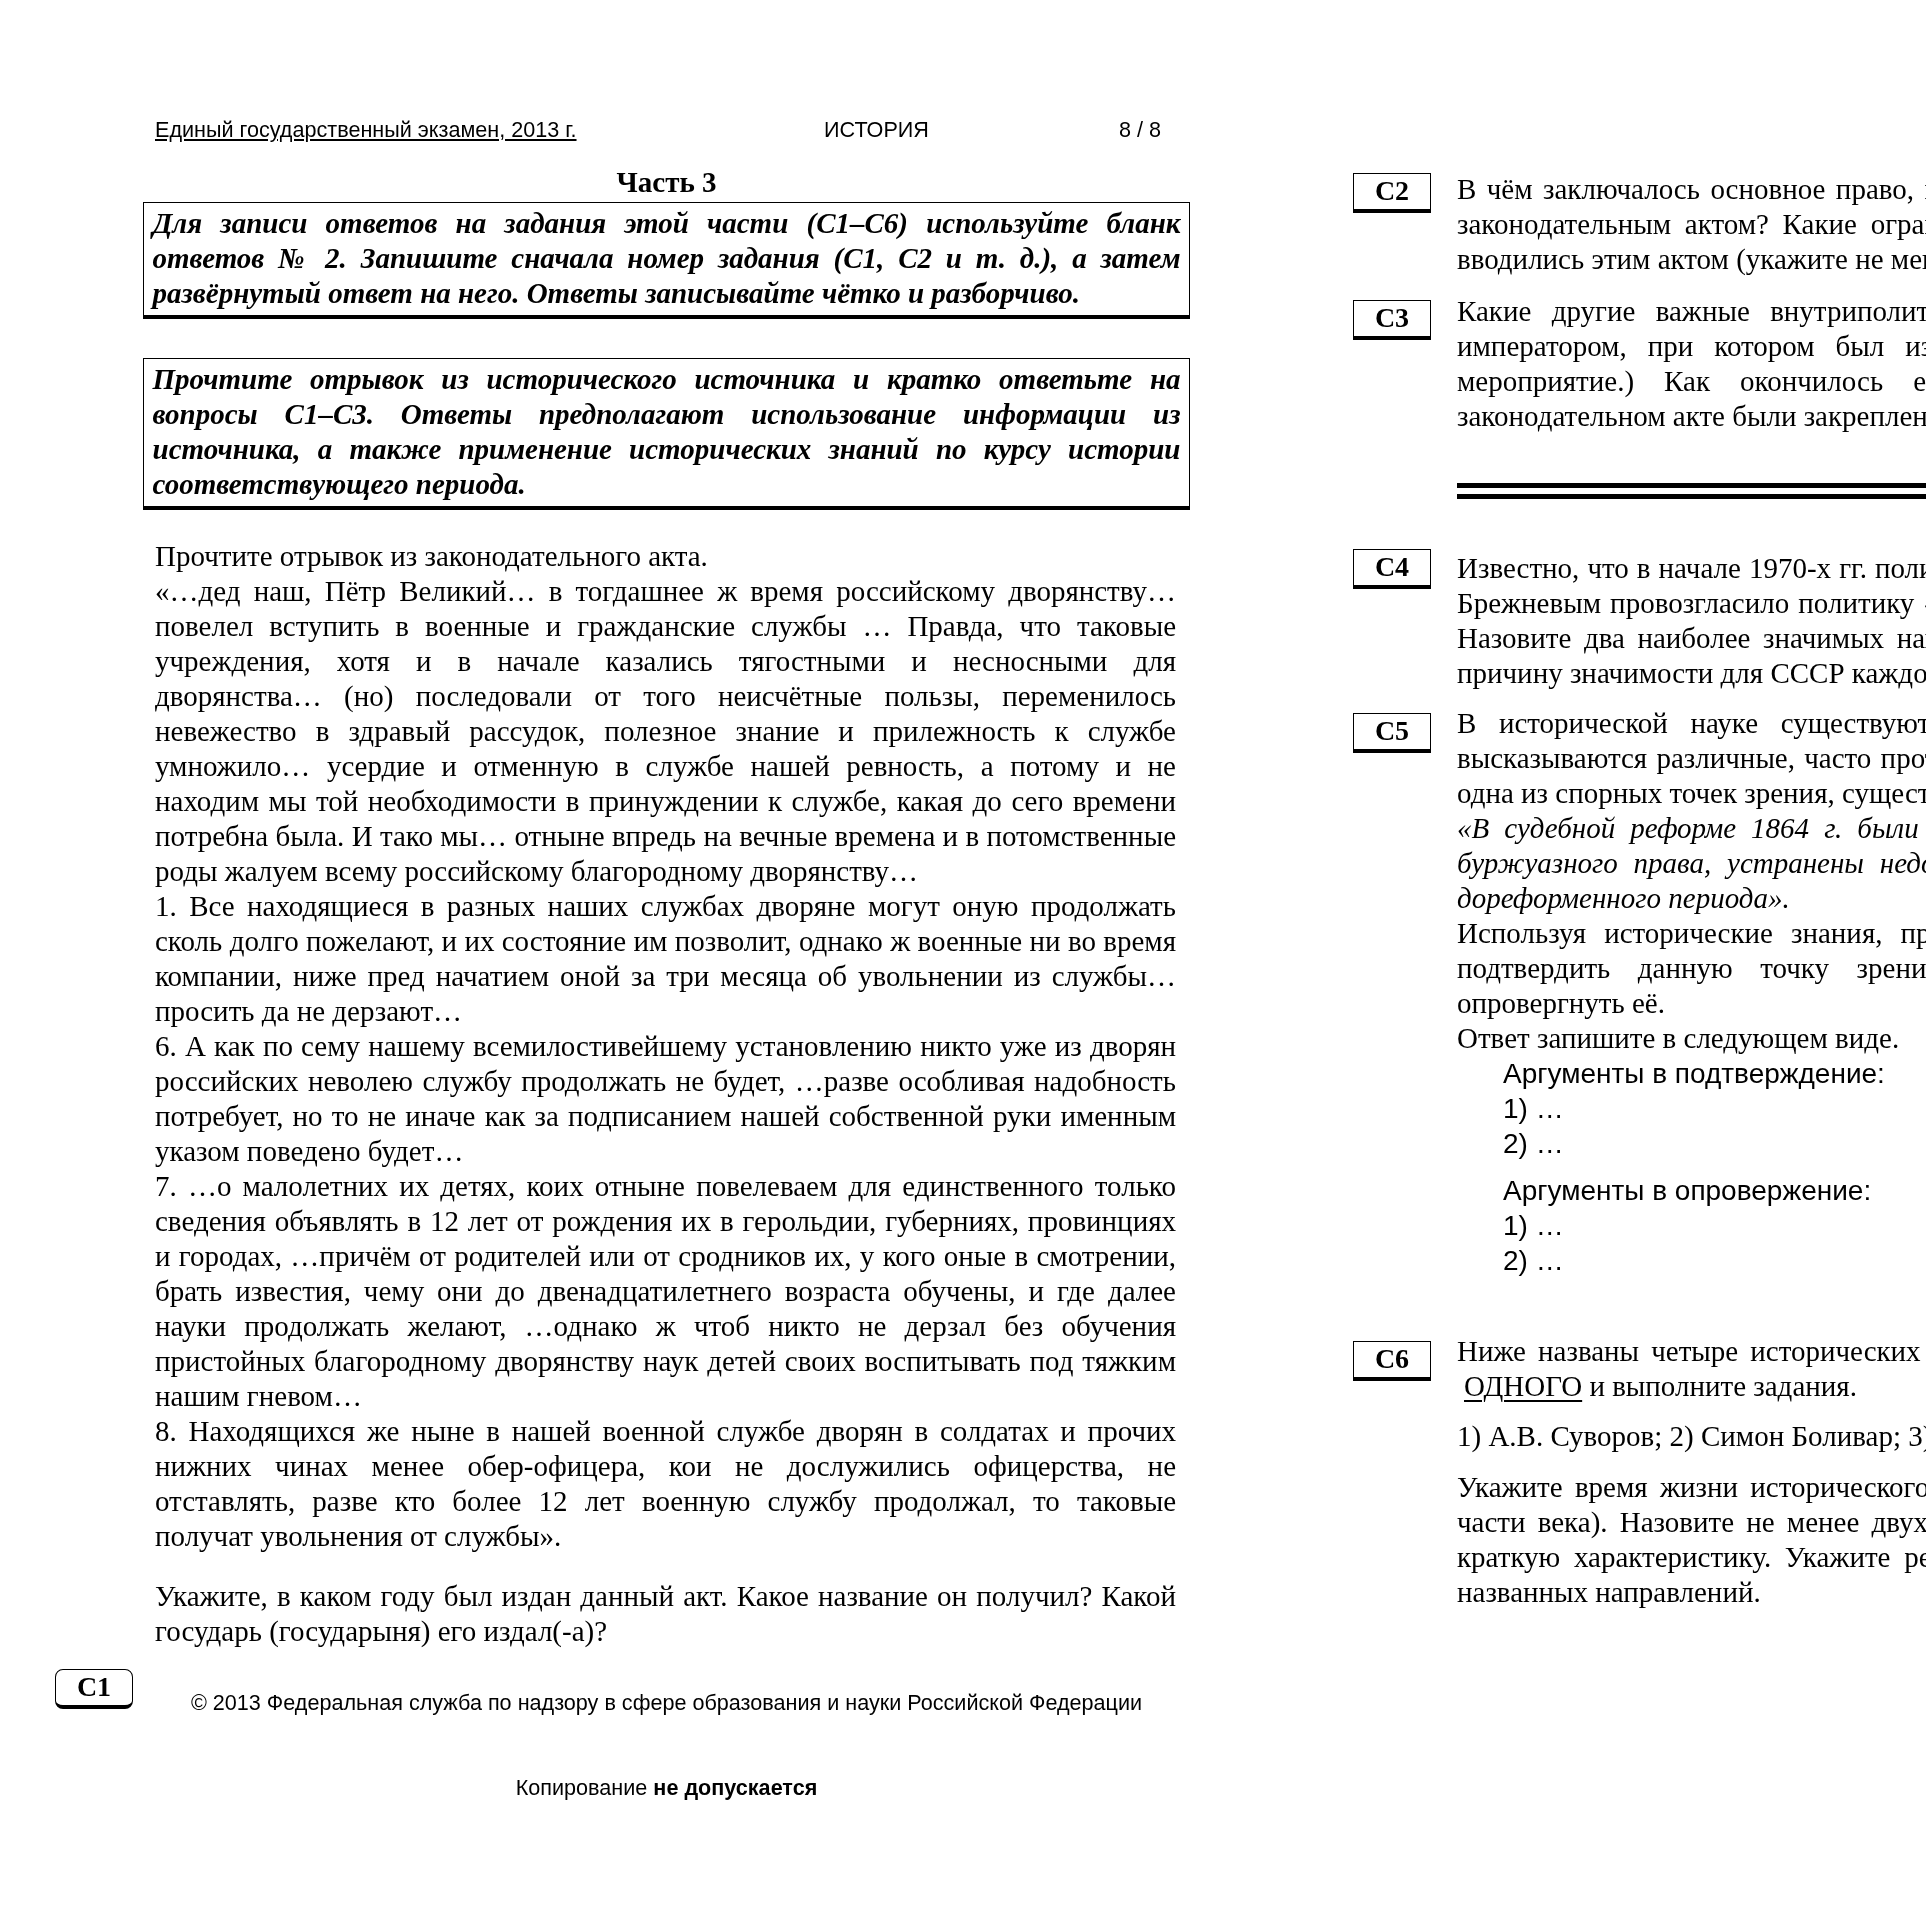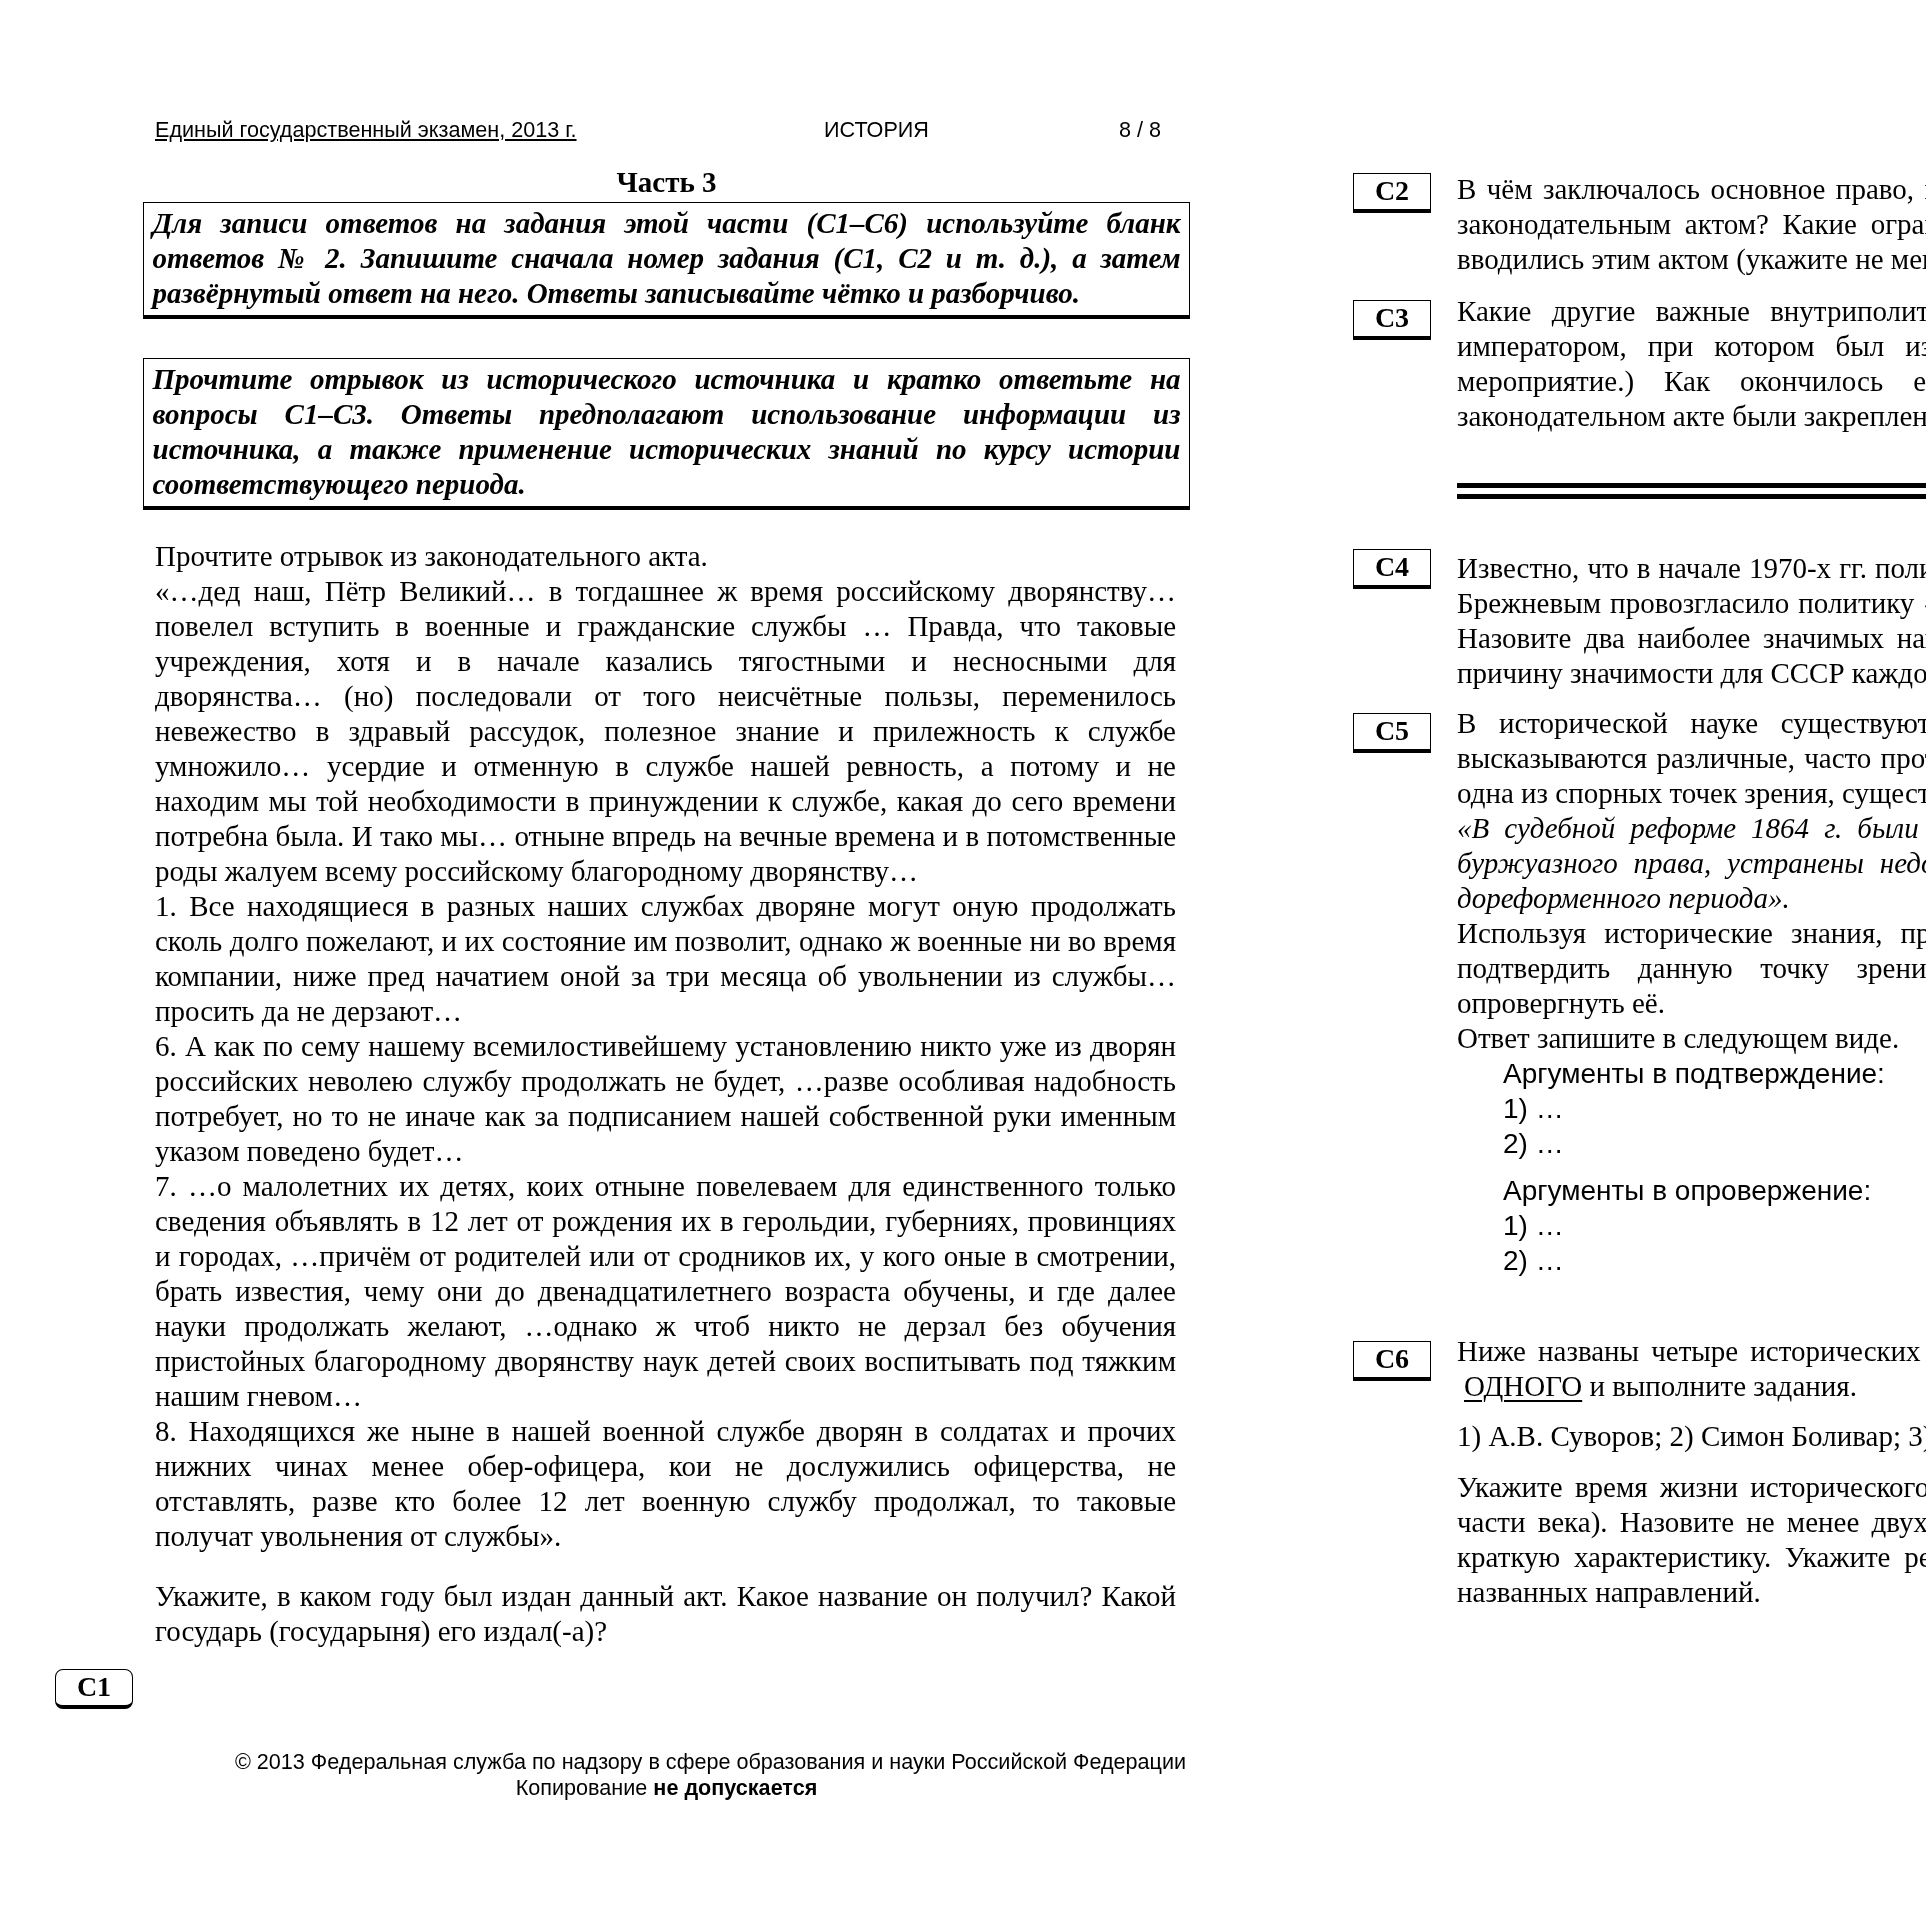--- a/index.html
+++ b/index.html
@@ -47,21 +47,21 @@
   <p class="lastleft">«…дед наш, Пётр Великий… в тогдашнее ж время российскому дворянству… повелел вступить в военные и гражданские службы … Правда, что таковые учреждения, хотя и в начале казались тягостными и несносными для дворянства… (но) последовали от того неисчётные пользы, переменилось невежество в здравый рассудок, полезное знание и прилежность к службе умножило… усердие и отменную в службе нашей ревность, а потому и не находим мы той необходимости в принуждении к службе, какая до сего времени потребна была. И тако мы… отныне впредь на вечные времена и в потомственные роды жалуем всему российскому благородному дворянству…</p>
   <p class="lastleft">1. Все находящиеся в разных наших службах дворяне могут оную продолжать сколь долго пожелают, и их состояние им позволит, однако ж военные ни во время компании, ниже пред начатием оной за три месяца об увольнении из службы… просить да не дерзают…</p>
   <p class="lastleft">6. А как по сему нашему всемилостивейшему установлению никто уже из дворян российских неволею службу продолжать не будет, …разве особливая надобность потребует, но то не иначе как за подписанием нашей собственной руки именным указом поведено будет…</p>
   <p class="lastleft">7. …о малолетних их детях, коих отныне повелеваем для единственного только сведения объявлять в 12 лет от рождения их в герольдии, губерниях, провинциях и городах, …причём от родителей или от сродников их, у кого оные в смотрении, брать известия, чему они до двенадцатилетнего возраста обучены, и где далее науки продолжать желают, …однако ж чтоб никто не дерзал без обучения пристойных благородному дворянству наук детей своих воспитывать под тяжким нашим гневом…</p>
   <p class="lastleft">8. Находящихся же ныне в нашей военной службе дворян в солдатах и прочих нижних чинах менее обер-офицера, кои не дослужились офицерства, не отставлять, разве кто более 12 лет военную службу продолжал, то таковые получат увольнения от службы».</p>
 </div>
 
 <div class="abs qlabel serif" style="left:55px; top:1669px;border-radius:8px;">С1</div>
 <div class="abs qtext serif lastleft" style="left:155px; top:1579px; width:1021px;">Укажите, в каком году был издан данный акт. Какое название он получил? Какой государь (государыня) его издал(-а)?</div>
 
-<div class="abs footer sans" style="top:1749px;padding-left:44px;">© 2013 Федеральная служба по надзору в сфере образования и науки Российской Федерации</div>
+<div class="abs footer sans" style="top:1690px;">© 2013 Федеральная служба по надзору в сфере образования и науки Российской Федерации</div>
 <div class="abs footer sans" style="top:1775px;">
   <span>Копирование </span><b>не допускается</b>
 </div>
 
 <div class="abs qlabel serif" style="left:1353px; top:173px;">С2</div>
 <div class="abs qtext serif lastleft" style="left:1457px; top:172px; width:1021px;">В чём заключалось основное право, предоставленное русскому дворянству этим законодательным актом? Какие ограничения предоставленного дворянам права вводились этим актом (укажите не менее двух ограничений)?</div>
 
 <div class="abs qlabel serif" style="left:1353px; top:300px;">С3</div>
 <div class="abs qtext serif lastleft" style="left:1457px; top:294px; width:1021px;">Какие другие важные внутриполитические мероприятия были предприняты императором, при котором был издан данный акт? (Укажите одно любое мероприятие.) Как окончилось его правление? В каком последующем законодательном акте были закреплены права и привилегии дворян?</div>
 

